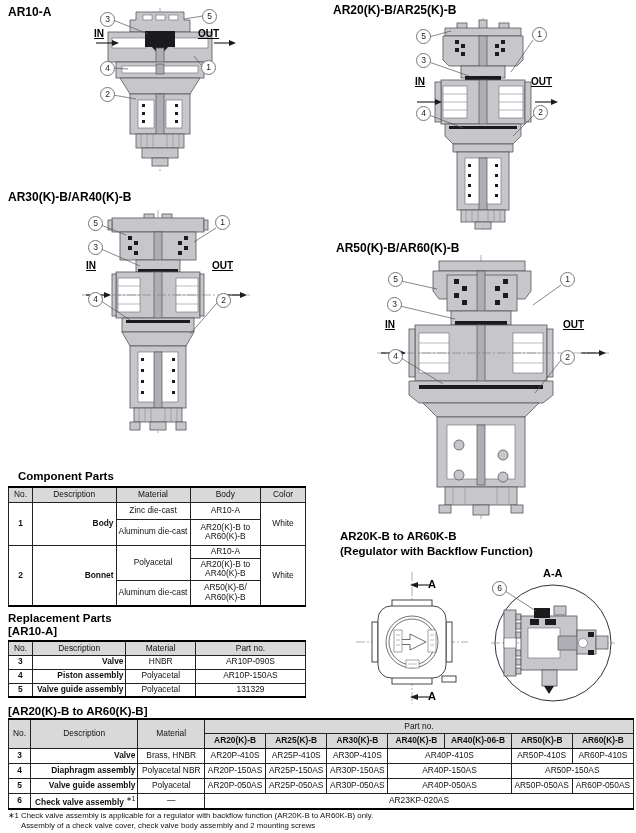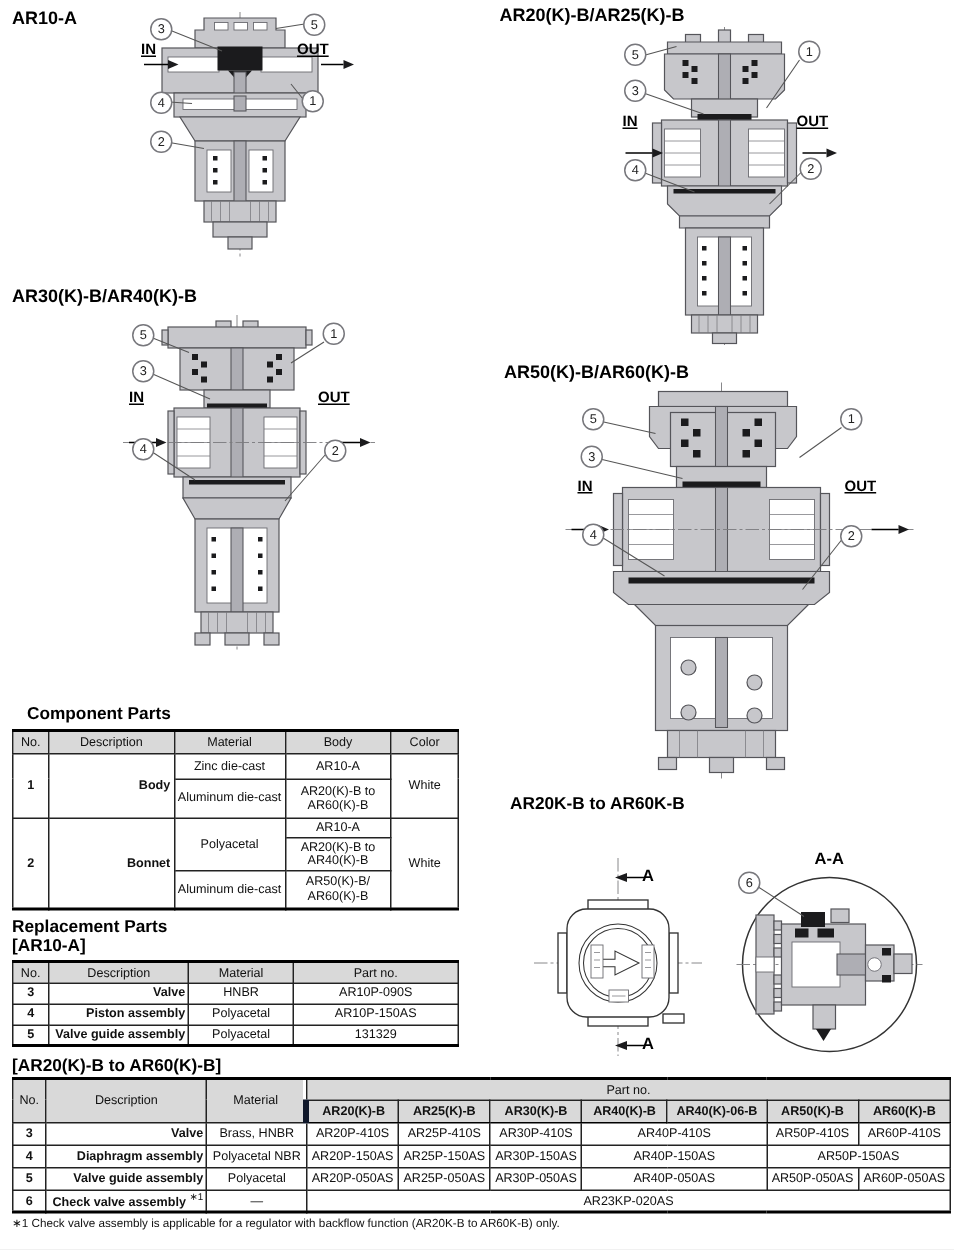--- a/index.html
+++ b/index.html
@@ -32,21 +32,21 @@
                   overflow:hidden;white-space:nowrap;}
   .tbl table{border-top:2.4px solid #000;border-bottom:2.4px solid #000;}
   .tbl th{background:#d9d9d9;font-weight:normal;}
   .tbl td.desc{text-align:right;font-weight:bold;padding-left:4px;}
   .tbl td.num{font-weight:bold;}
   .tbl td.wrap{white-space:normal;}
   .grp td{border-top:1.8px solid #000;}
   .mtable thead tr.mdl th{font-weight:bold;}
   .mtable thead tr.mdl th,
   .mtable tbody td.thickL{border-left:1.5px solid #000;}
-  .mtable thead tr.mdl th:first-child{border-left:4px solid #0f172a;}
+  .mtable thead tr.mdl th:first-child{border-left:1px solid #0f172a;}
   .mtable thead tr:last-child th{border-bottom:1.8px solid #000;}
   .note-ref{font-size:6.6px;vertical-align:super;font-weight:normal;}
   .footnote{position:absolute;font-size:7.8px;color:#111;white-space:nowrap;}
 </style>
 </head>
 <body>
 
 <div class="page">
 
   <span class="dg-title" style="left:8px;top:5px;">AR10-A</span>
@@ -342,20 +342,21 @@
     <span class="callout" style="left:187px;top:19px;">1</span>
     <span class="callout" style="left:14px;top:44px;">3</span>
     <span class="callout" style="left:15px;top:96px;">4</span>
     <span class="callout" style="left:187px;top:97px;">2</span>
     <span class="flow-label" style="left:12px;top:66px;">IN</span>
     <span class="flow-label" style="left:190px;top:66px;">OUT</span>
   </div>
 
   <div class="diagram" style="left:338px;top:528px;width:298px;height:180px;text-decoration:underline;">
     <span class="sec-heading" style="left:2px;top:2px;">AR20K-B to AR60K-B</span>
+    <span class="sec-heading" style="left:2px;top:17px;">(Regulator with Backflow Function)</span>
     <svg width="298" height="142" viewBox="0 0 298 142" style="top:38px;">
 
       <line class="cl" x1="74" y1="6" x2="74" y2="138"></line>
       <line class="cl" x1="18" y1="76" x2="130" y2="76"></line>
       <line class="arr" x1="80" y1="19" x2="92" y2="19"></line>
         <path class="blk" d="M80,16 l-8,3 l8,3 z"></path>
       <line class="arr" x1="80" y1="131" x2="92" y2="131"></line>
         <path class="blk" d="M80,128 l-8,3 l8,3 z"></path>
       <rect class="outl" x="54" y="34" width="40" height="7"></rect>
       <rect class="outl" x="54" y="111" width="40" height="7"></rect>
@@ -570,14 +571,15 @@
           <td class="num">6</td>
           <td class="desc"><span>Check valve assembly</span>&nbsp;<span class="note-ref">∗1</span></td>
           <td>—</td>
           <td colspan="7">AR23KP-020AS</td>
         </tr>
       </tbody>
     </table>
   </div>
 
   <div class="footnote" style="left:8px;top:811px;">∗1  Check valve assembly is applicable for a regulator with backflow function (AR20K-B to AR60K-B) only.</div>
+  <div class="footnote" style="left:21px;top:821px;">Assembly of a check valve cover, check valve body assembly and 2 mounting screws</div>
 
 </div>
 
 </body></html>

